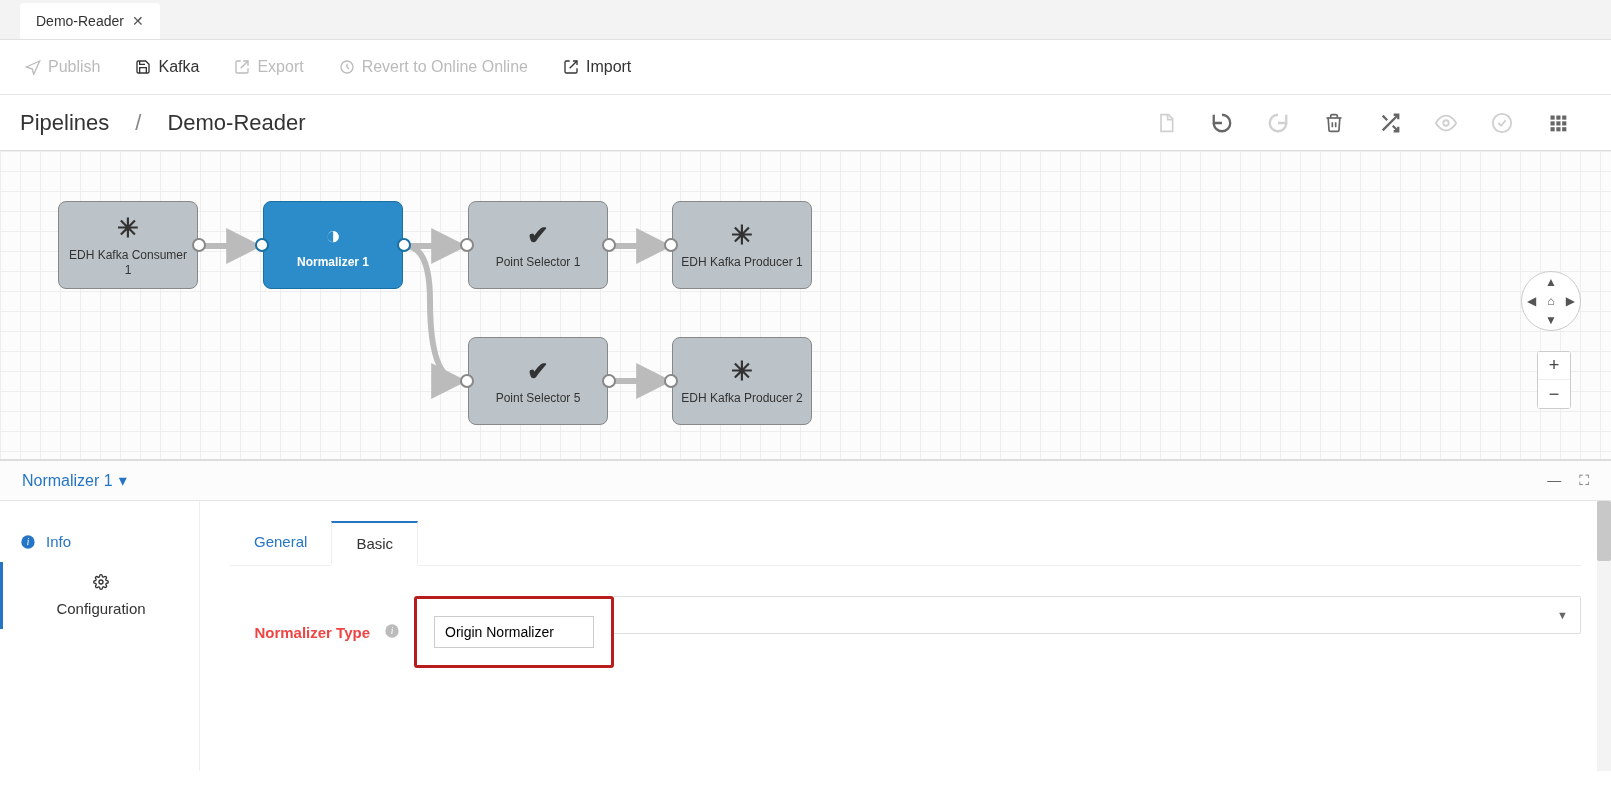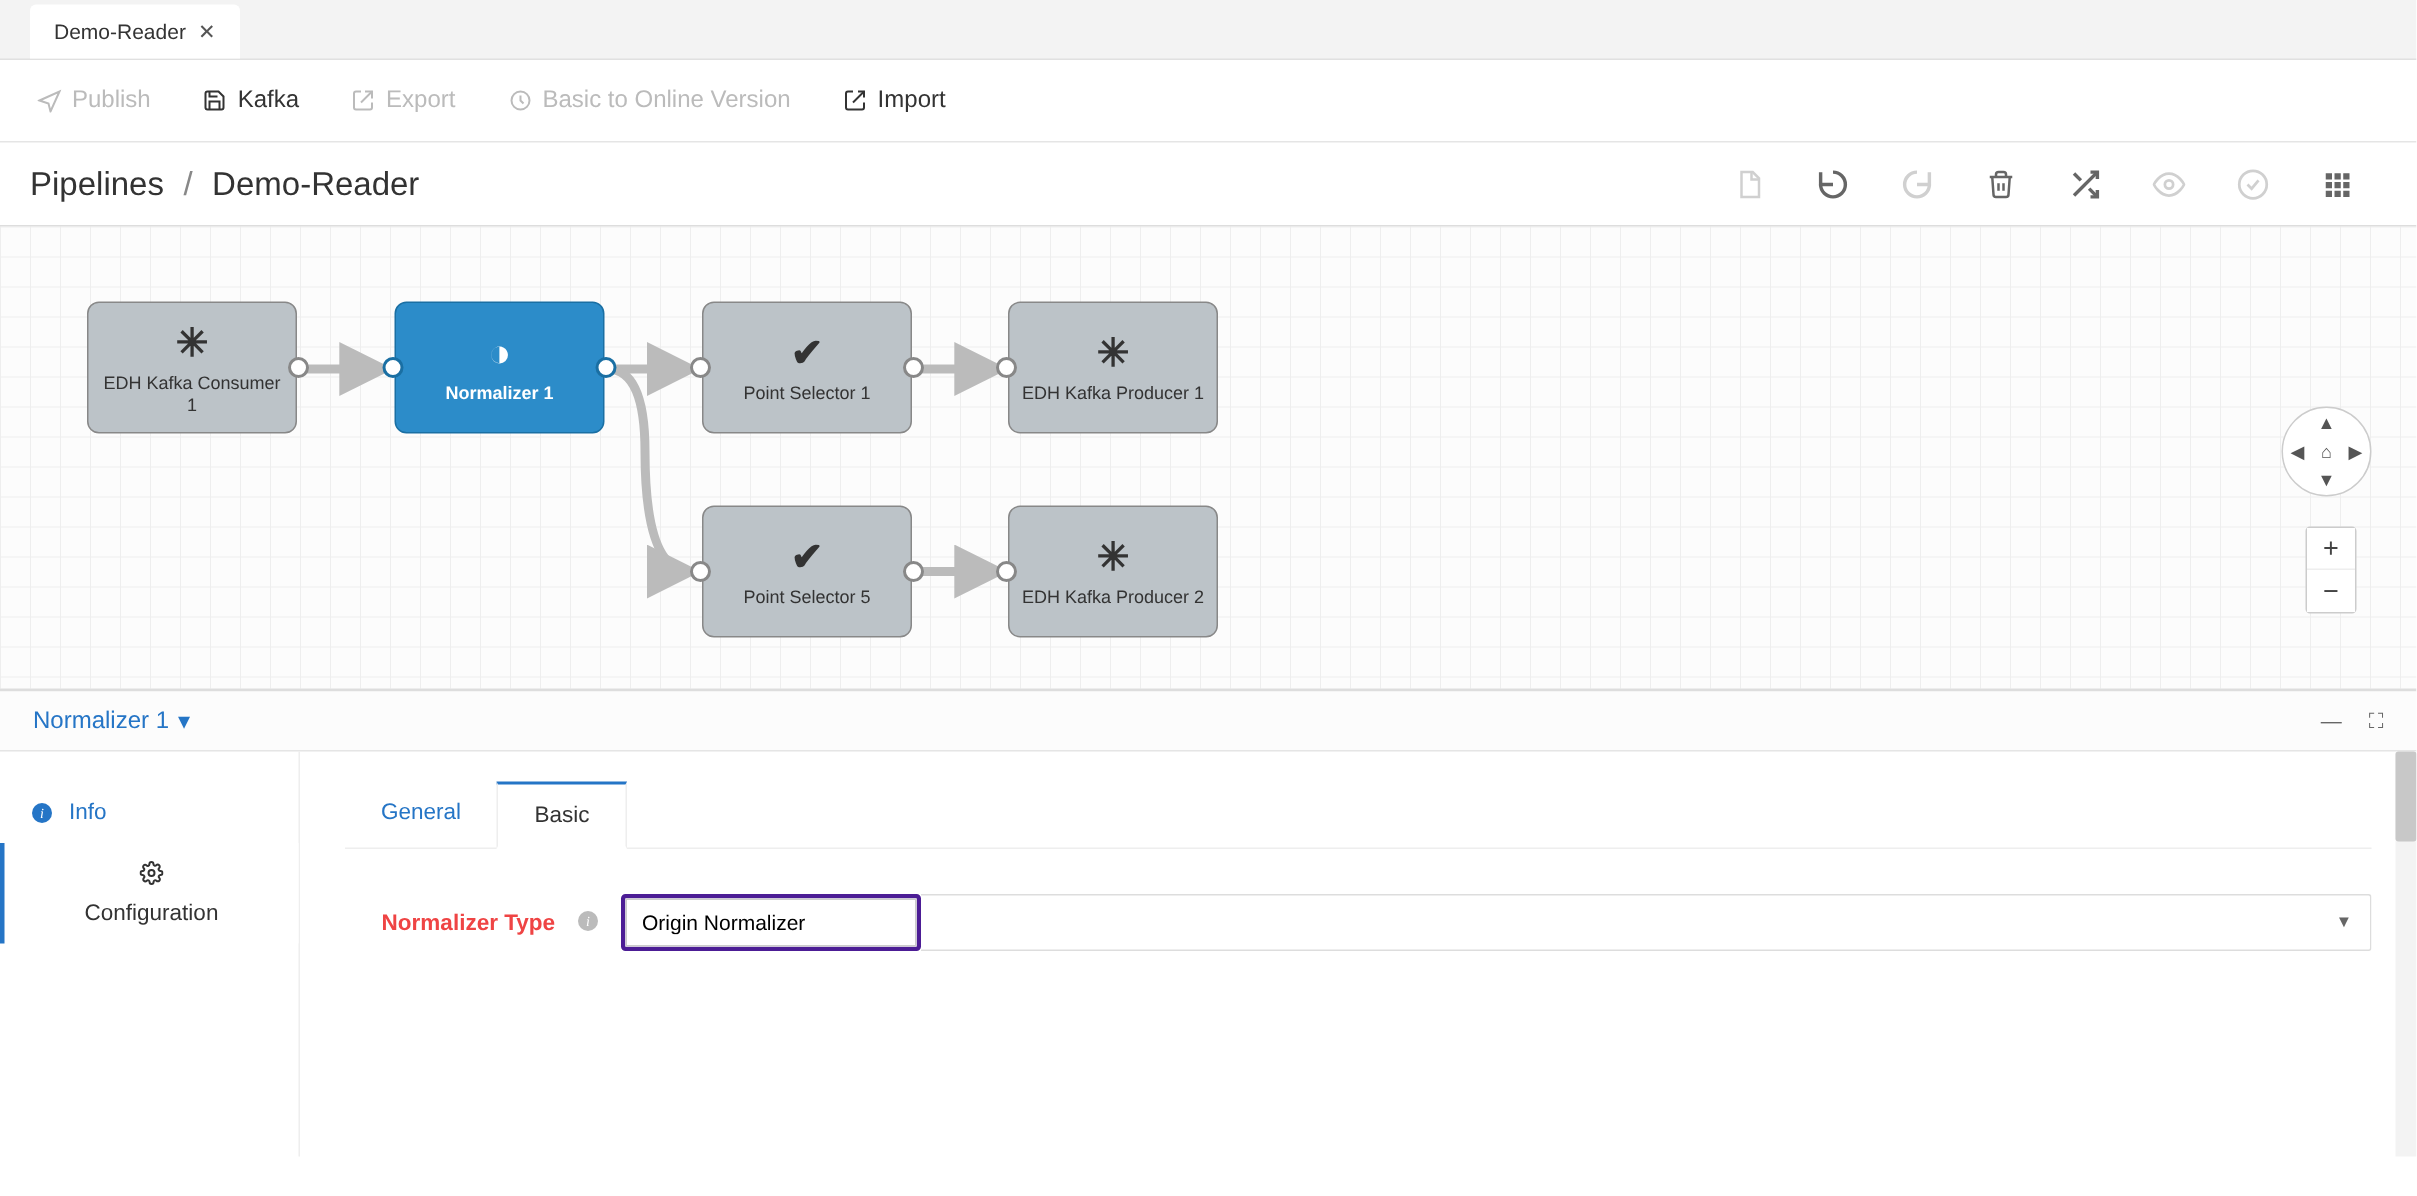--- a/index.html
+++ b/index.html
@@ -11,21 +11,21 @@
 .tab .close { cursor: pointer; color: #555; font-size: 14px; }
 
 
 .toolbar { height: 55px; background: #fff; border-bottom: 1px solid #e5e5e5; display: flex; align-items: center; padding: 0 25px; gap: 35px; }
 .tool-item { display: flex; align-items: center; gap: 7px; color: #333; cursor: pointer; font-size: 16px; }
 .tool-item.disabled { color: #bbb; cursor: default; }
 .tool-icon { width: 16px; height: 16px; display: inline-block; }
 
 
 .crumbbar { height: 55px; display: flex; align-items: center; justify-content: space-between; padding: 0 20px; }
-.crumb { font-size: 22px; color: #333; display: flex; gap: 13px; align-items: center; }
+.crumb { font-size: 22px; color: #333; display: flex; gap: 26px; align-items: center; }
 .crumb .sep { color: #888; }
 .crumb-link { color: #333; }
 .iconbar { display: flex; gap: 30px; align-items: center; padding-right: 20px; }
 .iconbtn { width: 26px; height: 26px; color: #666; cursor: pointer; display: flex; align-items: center; justify-content: center; }
 .iconbtn.disabled { color: #d0d0d0; cursor: default; }
 
 
 .canvas { position: relative; height: 310px; border-top: 1px solid #ddd; border-bottom: 1px solid #ddd;
   background-color: #fcfcfc;
   background-image: linear-gradient(#eee 1px, transparent 1px), linear-gradient(90deg, #eee 1px, transparent 1px);
@@ -63,21 +63,21 @@
 .sidenav-item.active { background: #fff; border-left: 3px solid #2575c6; color: #333; flex-direction: column; }
 .sidenav-item .si-icon { width: 16px; height: 16px; display:inline-flex; align-items:center; justify-content:center; }
 .propmain { flex: 1; padding: 20px 30px; position: relative; }
 .tabs { display: flex; gap: 0; border-bottom: 1px solid #eee; margin-bottom: 30px; }
 .ptab { padding: 12px 24px; color: #2575c6; cursor: pointer; font-size: 15px; border-bottom: 2px solid transparent; }
 .ptab.active { color: #333; border-top: 2px solid #2575c6; border-left: 1px solid #eee; border-right: 1px solid #eee; border-bottom: 2px solid #fff; margin-bottom: -1px; }
 .formrow { display: flex; align-items: center; gap: 14px; }
 .formrow label { font-weight: bold; font-size: 15px; color: #ef4444; min-width: 140px; text-align: right; }
 .infohint { color: #bbb; cursor: pointer; }
 .selectwrap { flex: 1; display: flex; align-items: center; }
-.highlightbox { border: 3px solid #4c1d95; border-radius: 3px; padding: 0; }
+.highlightbox { border: 3px solid #b91c1c; border-radius: 3px; padding: 17px; }
 .sel { width: 100%; height: 32px; border: 1px solid #ccc; padding: 0 10px; font-size: 14px; background: #fff; appearance: none; }
 .sel-outer { width: 100%; position: relative; display: flex; }
 .sel-outer .highlightbox { width: 200px; }
 .sel-rest { flex: 1; height: 38px; border: 1px solid #ddd; border-left: none; border-radius: 0 2px 2px 0; position: relative; }
 .sel-caret { position: absolute; right: 12px; top: 50%; transform: translateY(-50%); font-size: 11px; color: #666; pointer-events:none; }
 .scrollb { position: absolute; right: 0; top: 0; width: 14px; height: 100%; background: #f3f3f3; }
 .scrollb .thumb { width: 100%; height: 60px; background: #c8c8c8; border-radius: 2px; position: absolute; top: 0; }
 </style>
 </head>
 <body>
@@ -110,21 +110,21 @@
           <path d="M10 14L21 3"></path>
           <path d="M21 14v5a2 2 0 01-2 2H5a2 2 0 01-2-2V5a2 2 0 012-2h5"></path>
         </svg></span>
     <span>Export</span>
   </div>
   <div class="tool-item disabled">
     <span class="tool-icon"><svg viewBox="0 0 24 24" width="16" height="16" fill="none" stroke="currentColor" stroke-width="2">
           <circle cx="12" cy="12" r="9"></circle>
           <polyline points="12 7 12 12 15 15"></polyline>
         </svg></span>
-    <span>Basic to Online Version</span>
+    <span>Revert to Online Online</span>
   </div>
   <div class="tool-item">
     <span class="tool-icon"><svg viewBox="0 0 24 24" width="16" height="16" fill="none" stroke="currentColor" stroke-width="2">
           <path d="M21 14v5a2 2 0 01-2 2H5a2 2 0 01-2-2V5a2 2 0 012-2h5"></path>
           <polyline points="15 3 21 3 21 9"></polyline>
           <line x1="10" y1="14" x2="21" y2="3"></line>
         </svg></span>
     <span>Import</span>
   </div>
 </div>

